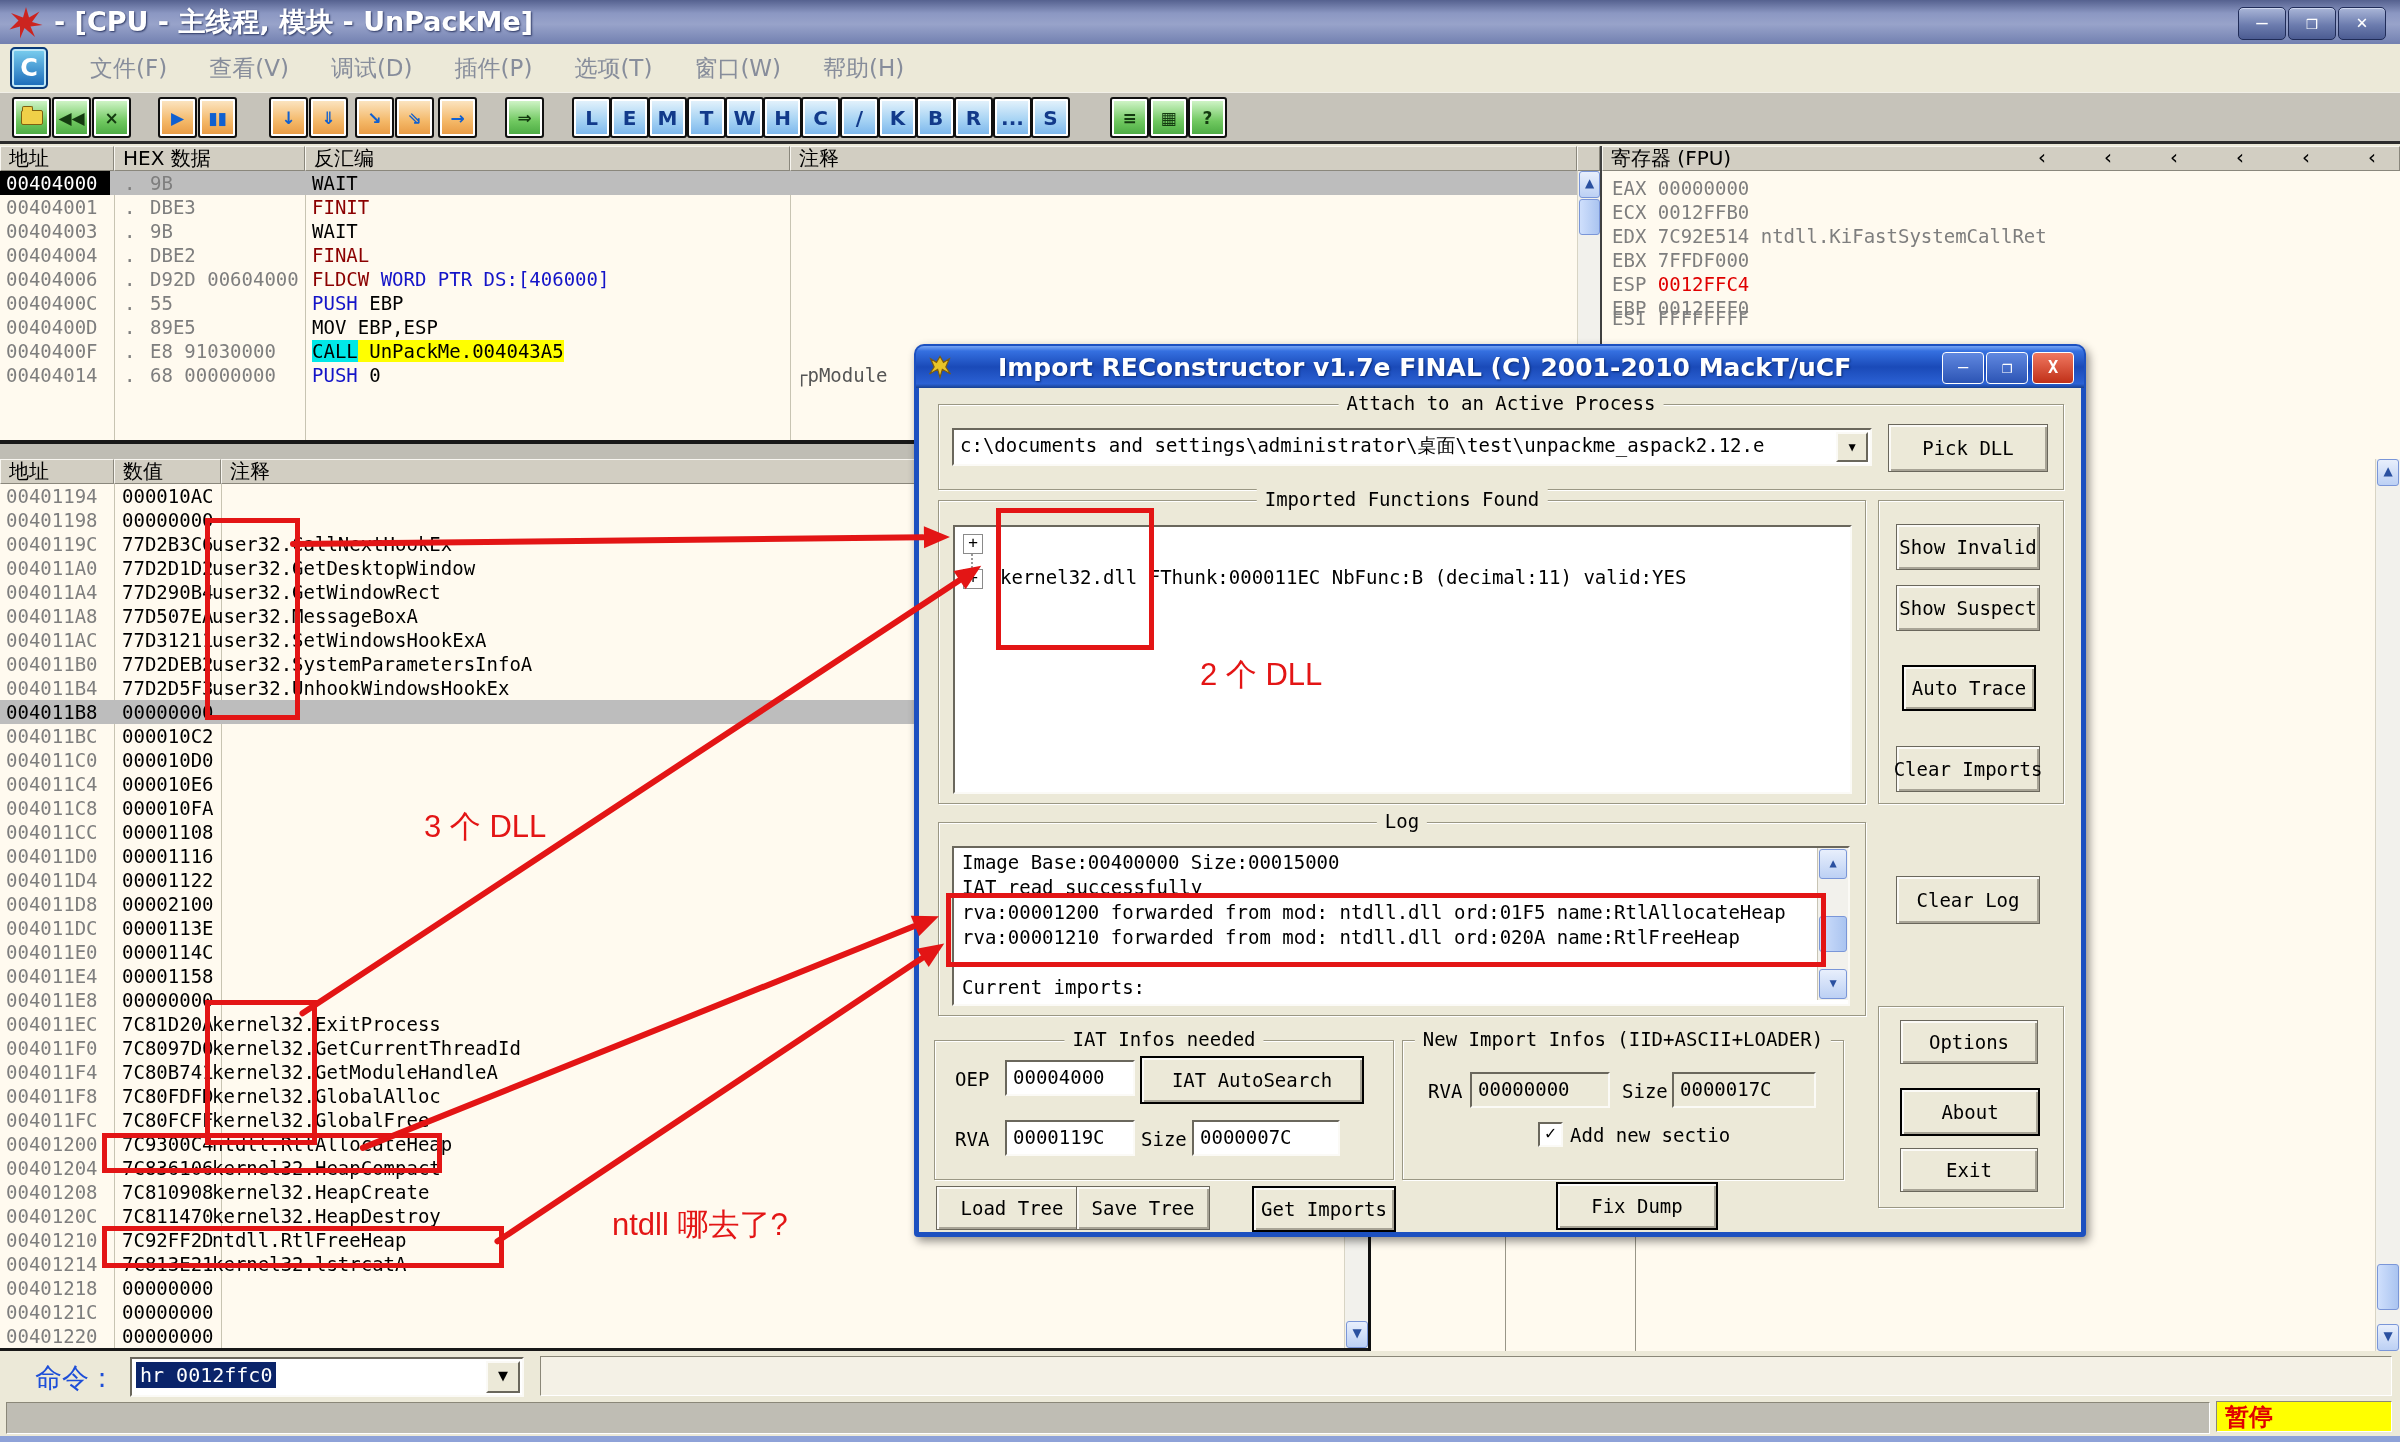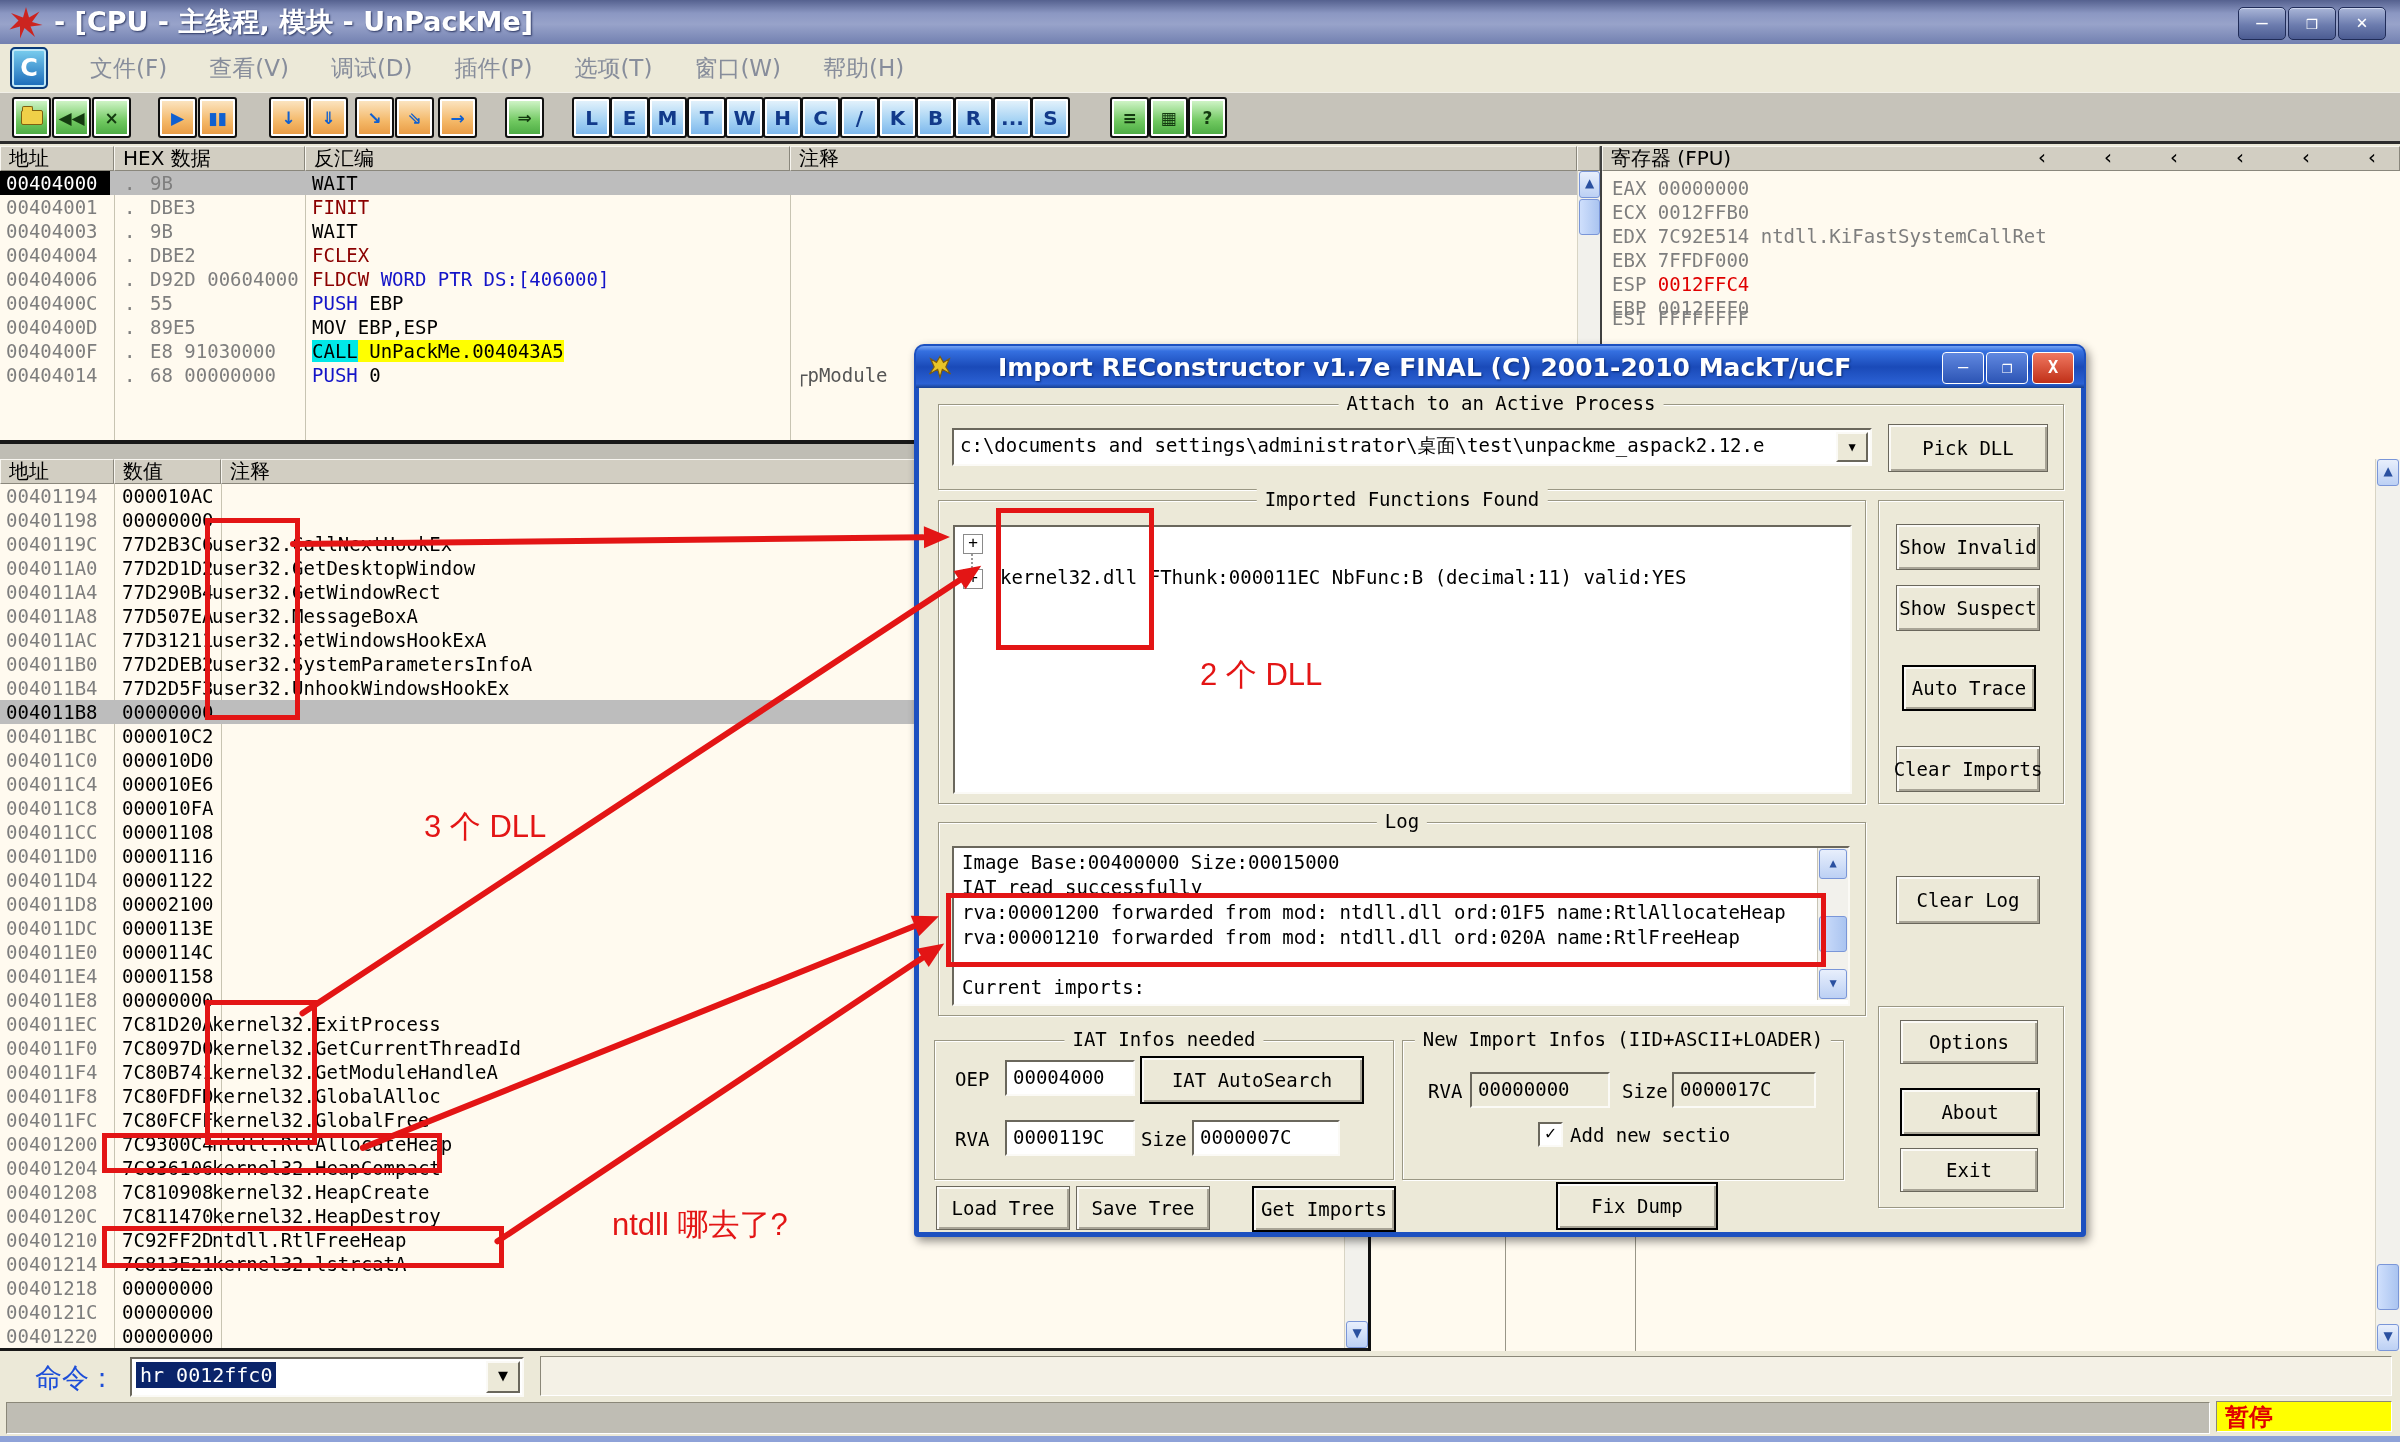--- a/index.html
+++ b/index.html
@@ -260,21 +260,21 @@
         <div class="drow" style="top: 48px;">
           <div class="c-addr">00404003</div>
           <div class="c-dot">.</div>
           <div class="c-hex">9B</div>
           <div class="c-asm"><span class="sg-k">WAIT</span></div>
         </div>
         <div class="drow" style="top: 72px;">
           <div class="c-addr">00404004</div>
           <div class="c-dot">.</div>
           <div class="c-hex">DBE2</div>
-          <div class="c-asm"><span class="sg-r">FCLEX</span></div>
+          <div class="c-asm"><span class="sg-r">FINAL</span></div>
         </div>
         <div class="drow" style="top: 96px;">
           <div class="c-addr">00404006</div>
           <div class="c-dot">.</div>
           <div class="c-hex">D92D 00604000</div>
           <div class="c-asm"><span class="sg-r">FLDCW </span><span class="sg-b">WORD PTR DS:[406000]</span></div>
         </div>
         <div class="drow" style="top: 120px;">
           <div class="c-addr">0040400C</div>
           <div class="c-dot">.</div>
@@ -617,21 +617,21 @@
       <div class="grp" style="left:483px;top:652px;width:440px;height:138px;">
         <span class="grp-label">New Import Infos (IID+ASCII+LOADER)</span>
       </div>
       <span class="lbl" style="left:509px;top:692px;">RVA</span>
       <div class="inp gray" style="left:551px;top:684px;width:130px;height:32px;">00000000</div>
       <span class="lbl" style="left:703px;top:692px;">Size</span>
       <div class="inp gray" style="left:753px;top:684px;width:134px;height:32px;">0000017C</div>
       <div id="chk" style="left:619px;top:734px;">✓</div>
       <span class="lbl" style="left:651px;top:736px;">Add new sectio</span>
 
-      <div class="btn" style="left:17px;top:798px;width:132px;height:42px;">Load Tree</div>
+      <div class="btn" style="left:17px;top:798px;width:132px;height:42px;padding-left:9px;">Load Tree</div>
       <div class="btn" style="left:157px;top:798px;width:132px;height:42px;">Save Tree</div>
       <div class="btn def" style="left:333px;top:798px;width:140px;height:42px;">Get Imports</div>
       <div class="btn def" style="left:637px;top:794px;width:158px;height:44px;">Fix Dump</div>
     </div>
   </div>
 
   <div class="anno-rect" id="rect-user32"></div>
   <div class="anno-rect" id="rect-kernel32"></div>
   <div class="anno-rect" id="rect-alloc"></div>
   <div class="anno-rect" id="rect-free"></div>

